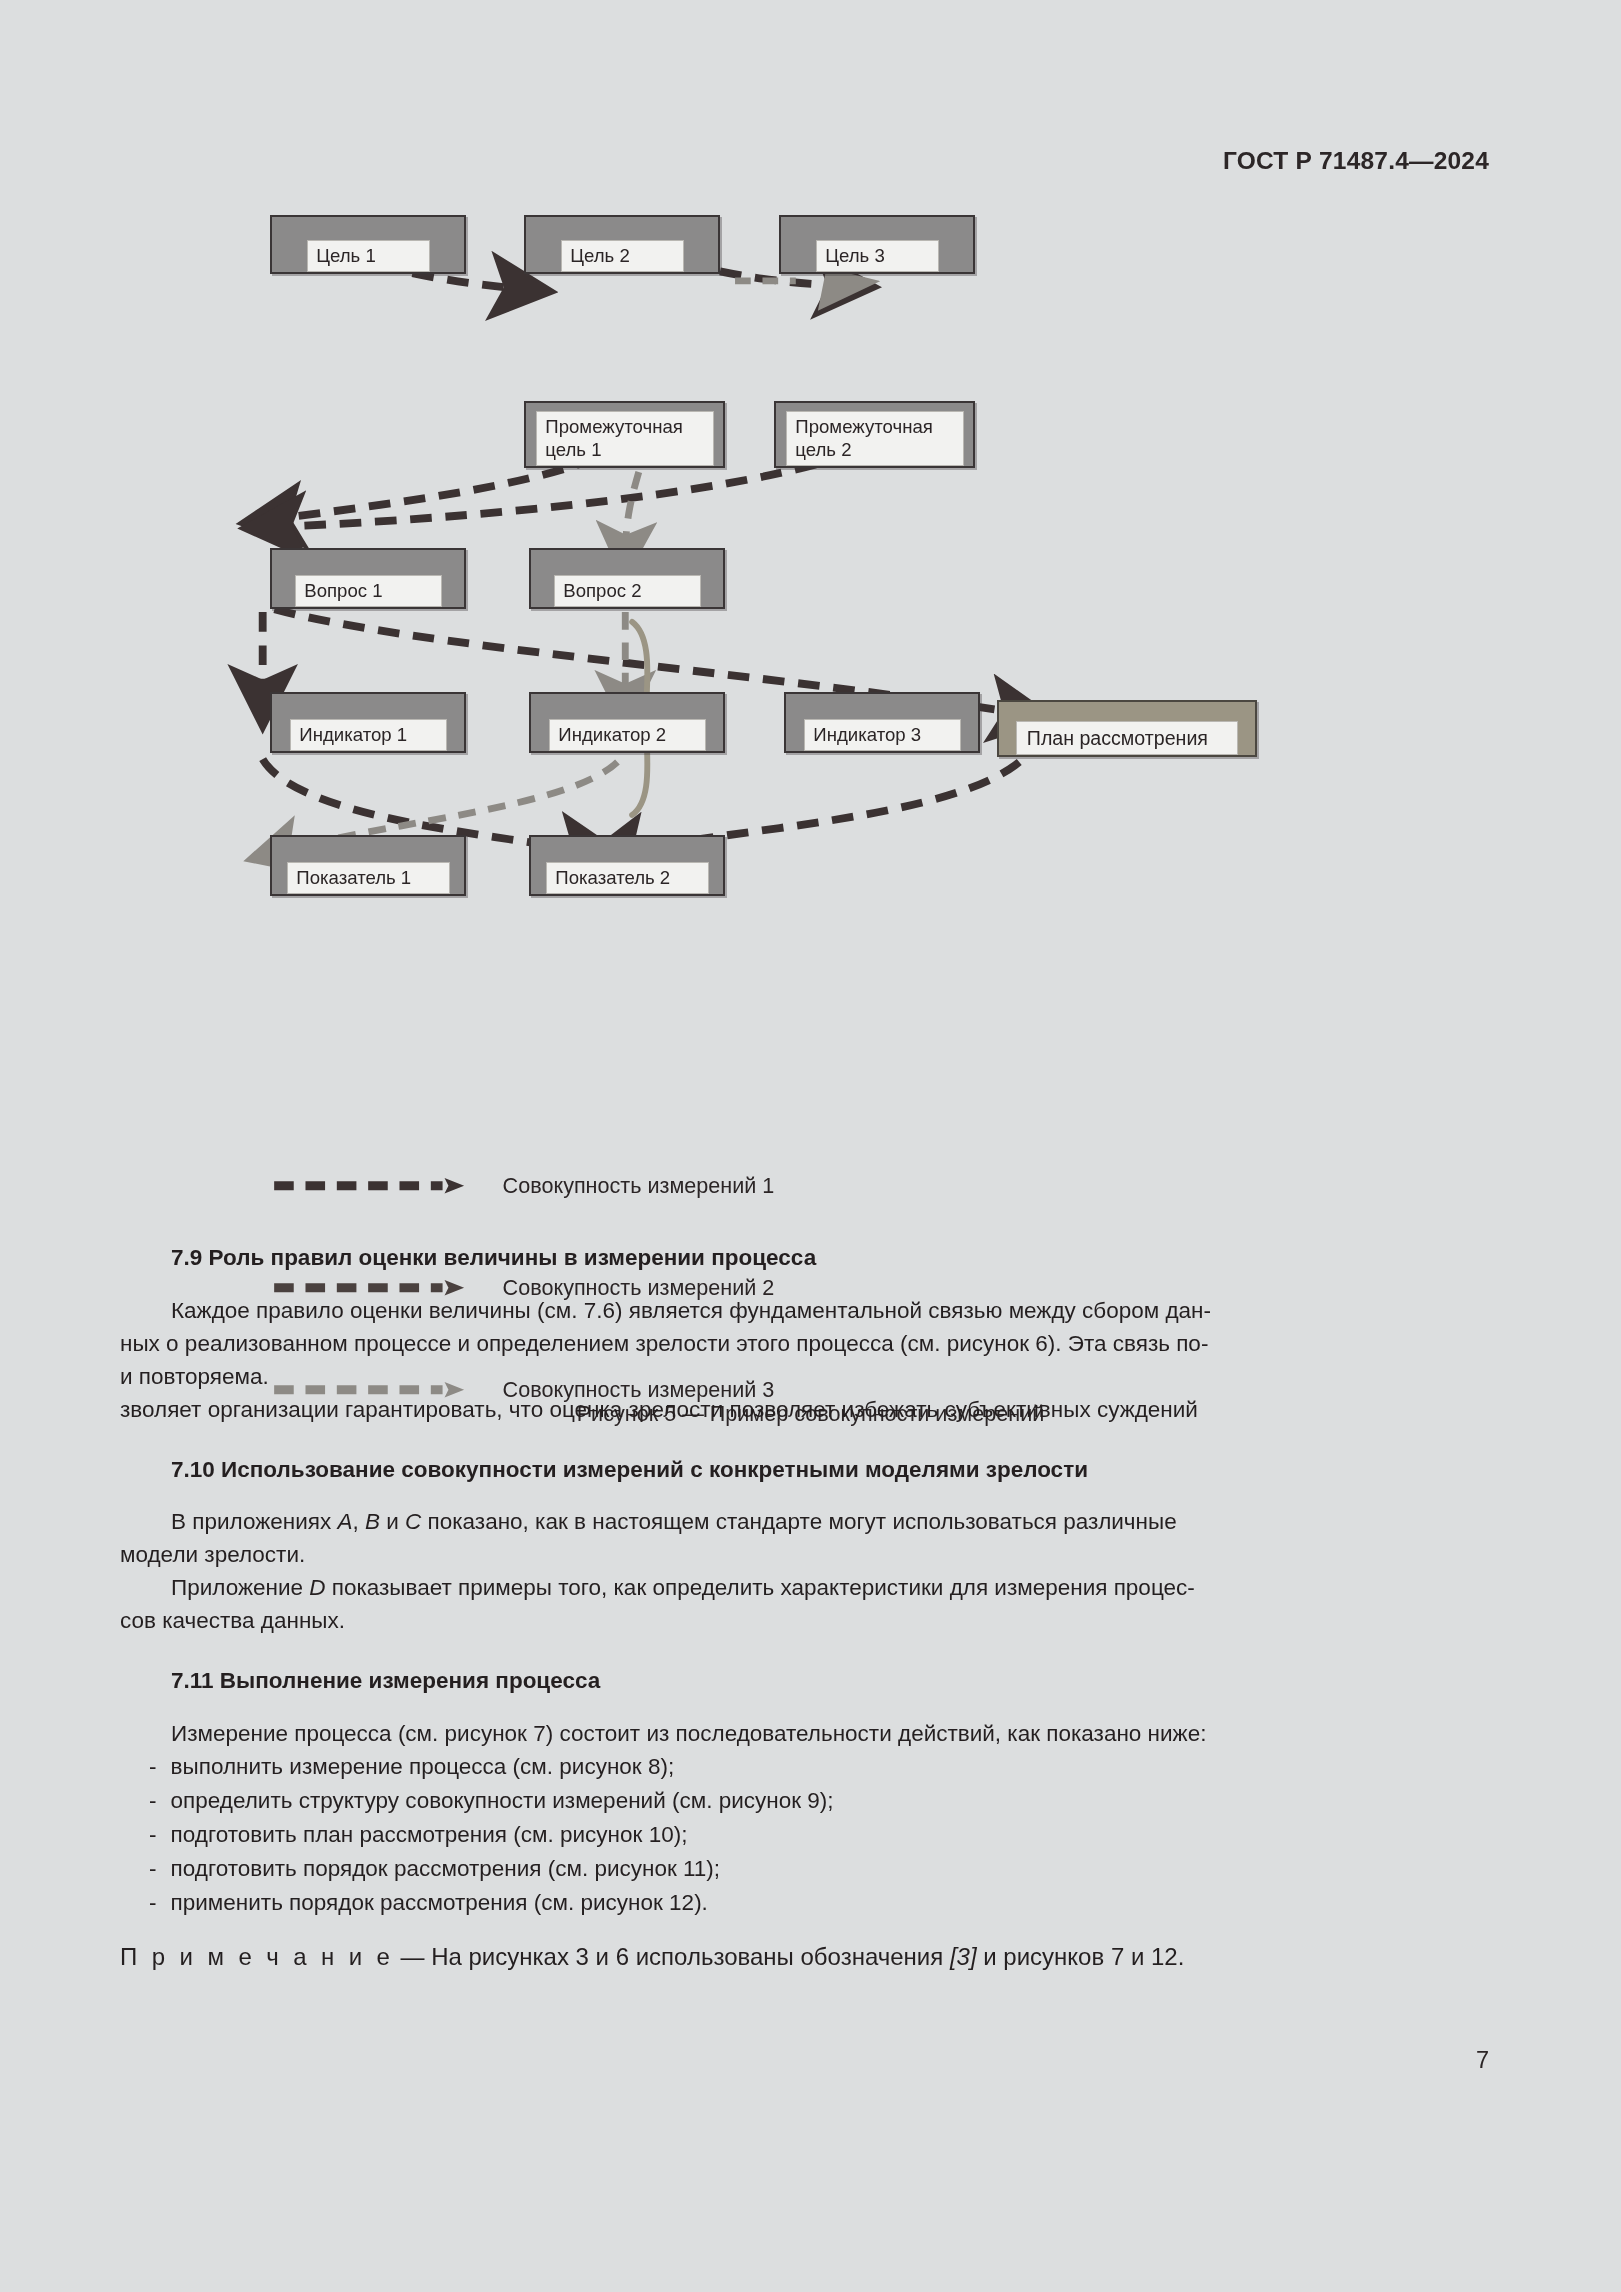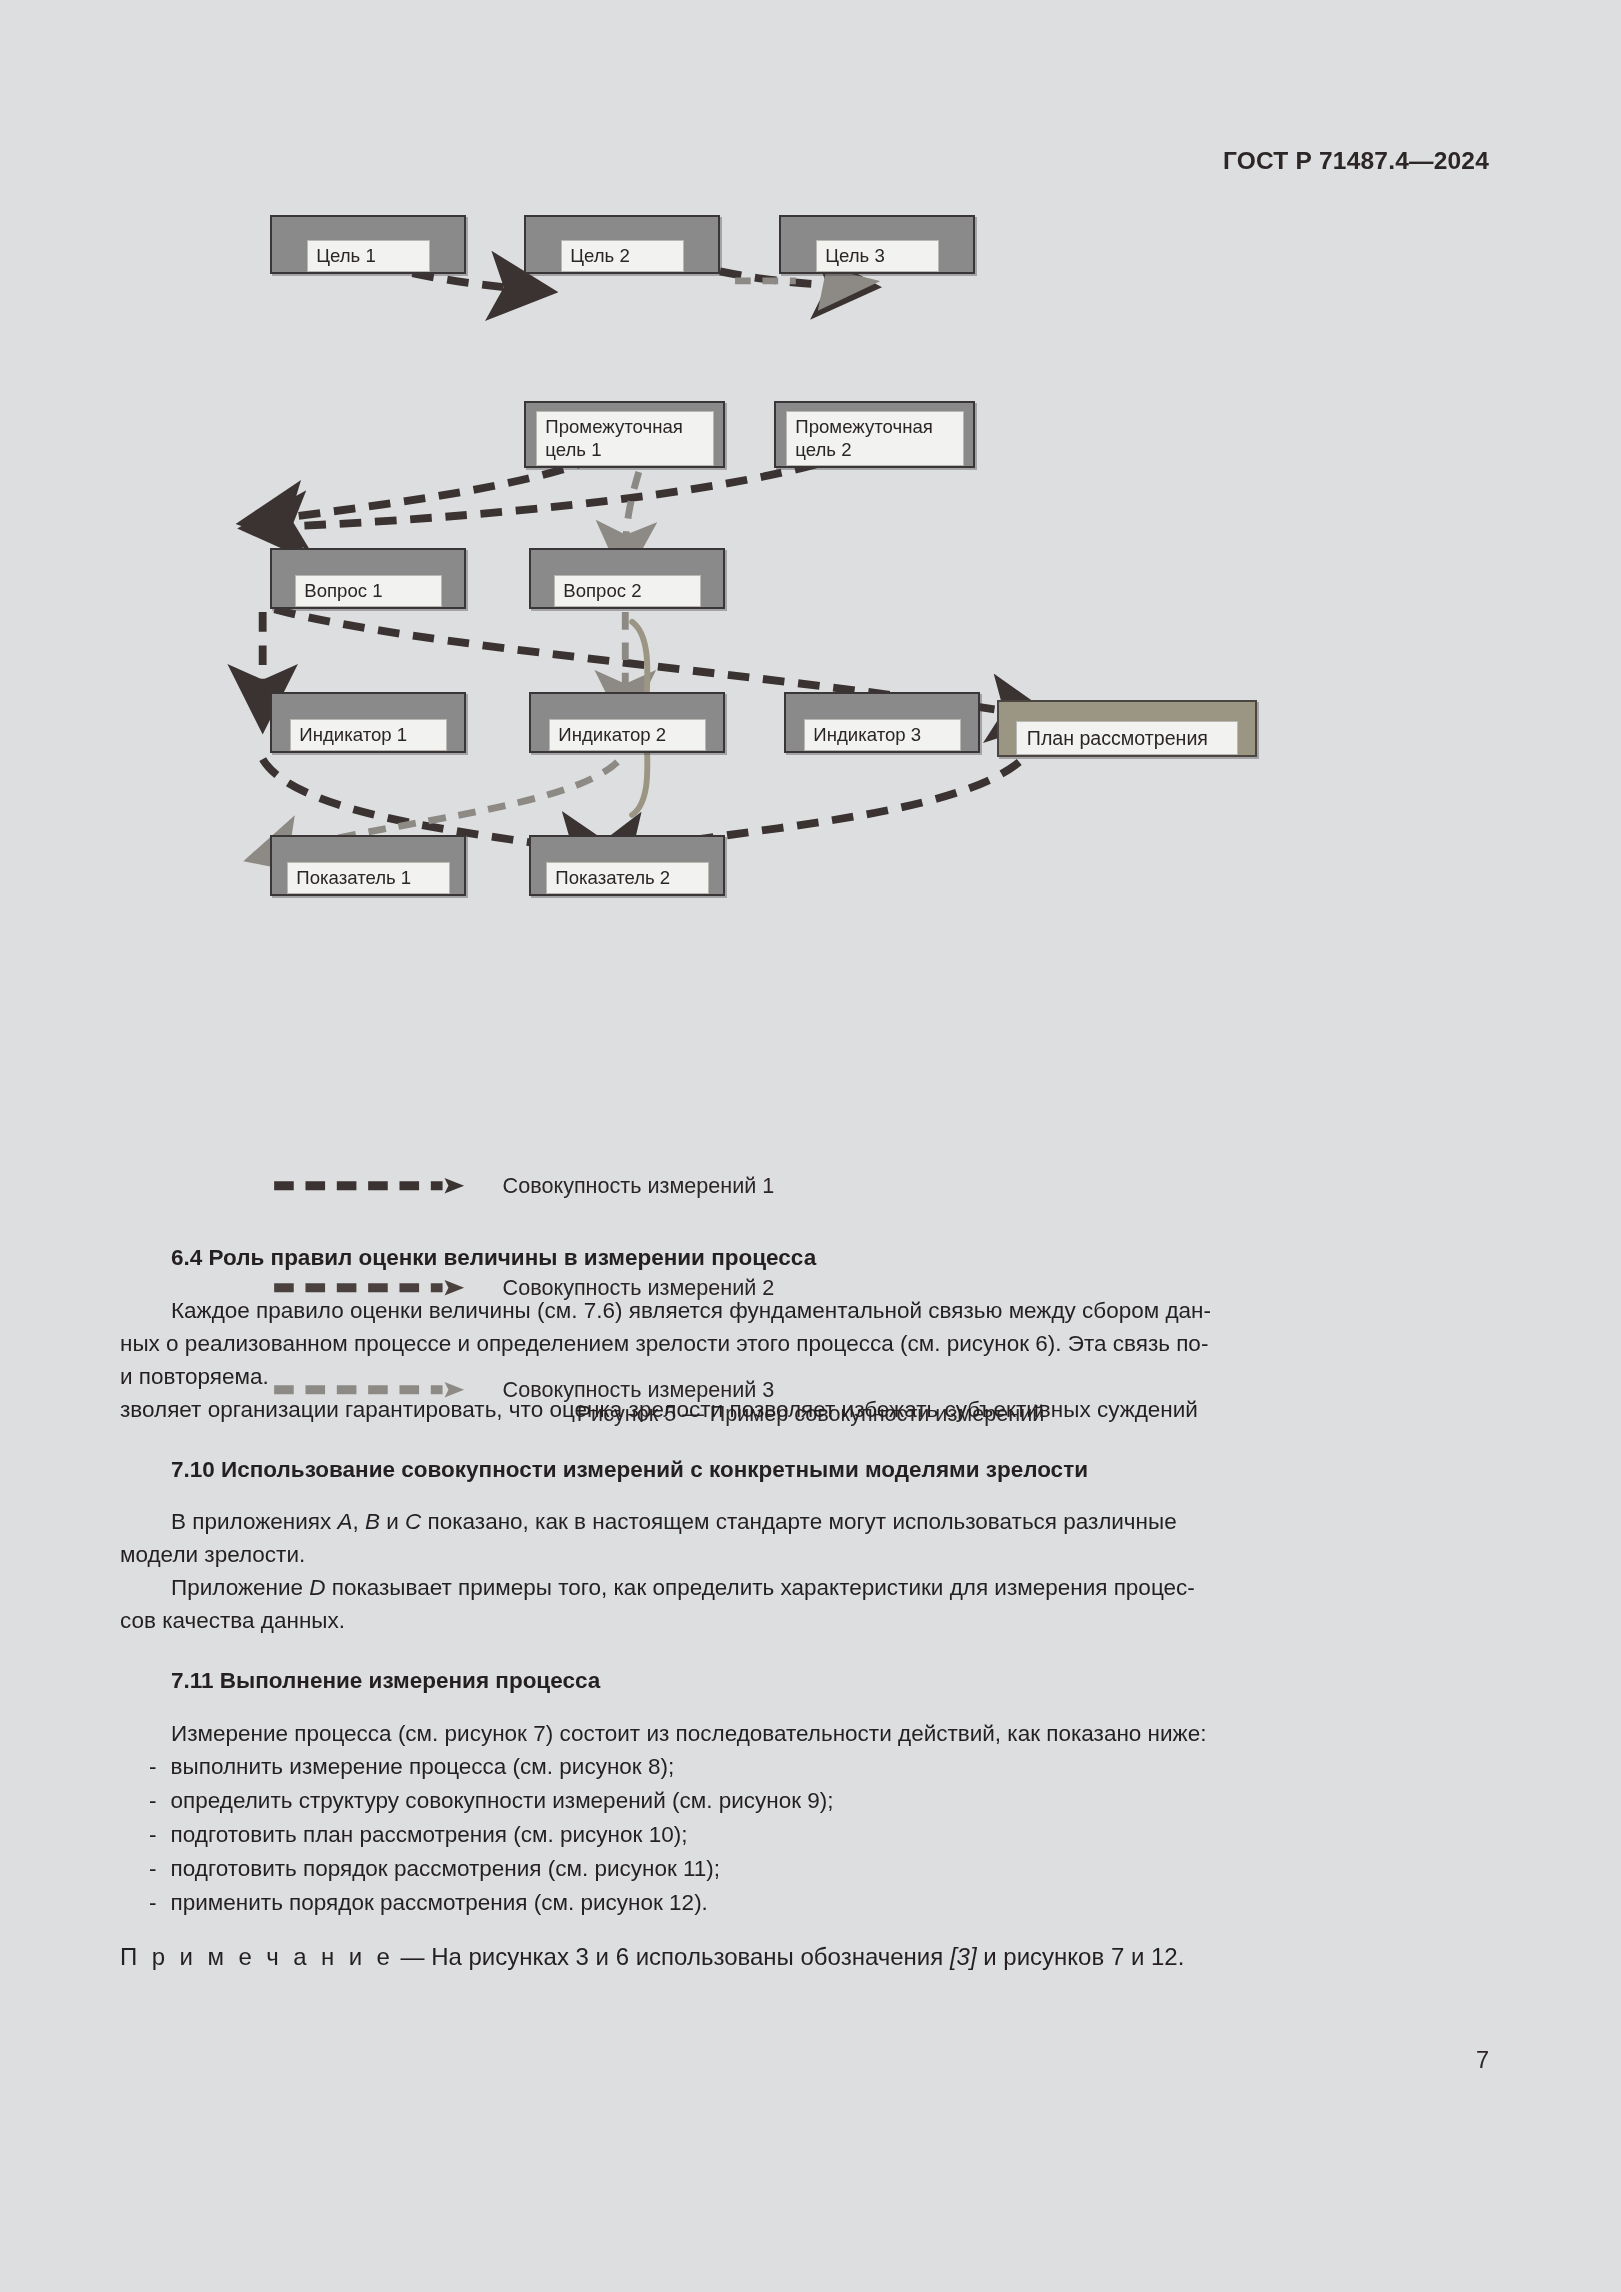--- a/index.html
+++ b/index.html
@@ -300,21 +300,21 @@
         </span>
         <span class="legend-label">Совокупность измерений 3</span>
       </div>
     </div>
 
     <div class="fig-caption">Рисунок 5 — Пример совокупности измерений</div>
   </div>
 
   <div class="body">
 
-    <h3 class="sec">6.4  Роль правил оценки величины в измерении процесса</h3>
+    <h3 class="sec">7.9  Роль правил оценки величины в измерении процесса</h3>
     <div class="gap-sm"></div>
     <p class="para"><span>Каждое правило оценки величины (см. 7.6) является фундаментальной связью между сбором дан-</span></p>
     <p class="para cont"><span>ных о реализованном процессе и определением зрелости этого процесса (см. рисунок 6). Эта связь по-</span></p>
     <p class="para cont"><span>и повторяема.</span></p>
     <p class="para cont"><span>зволяет организации гарантировать, что оценка зрелости позволяет избежать субъективных суждений</span></p>
 
     <div class="gap-md"></div>
     <h3 class="sec">7.10  Использование совокупности измерений с конкретными моделями зрелости</h3>
     <div class="gap-sm"></div>
     <p class="para"><span>В приложениях </span><em class="it">A</em><span>, </span><em class="it">B</em><span> и </span><em class="it">C</em><span> показано, как в настоящем стандарте могут использоваться различные</span></p>

